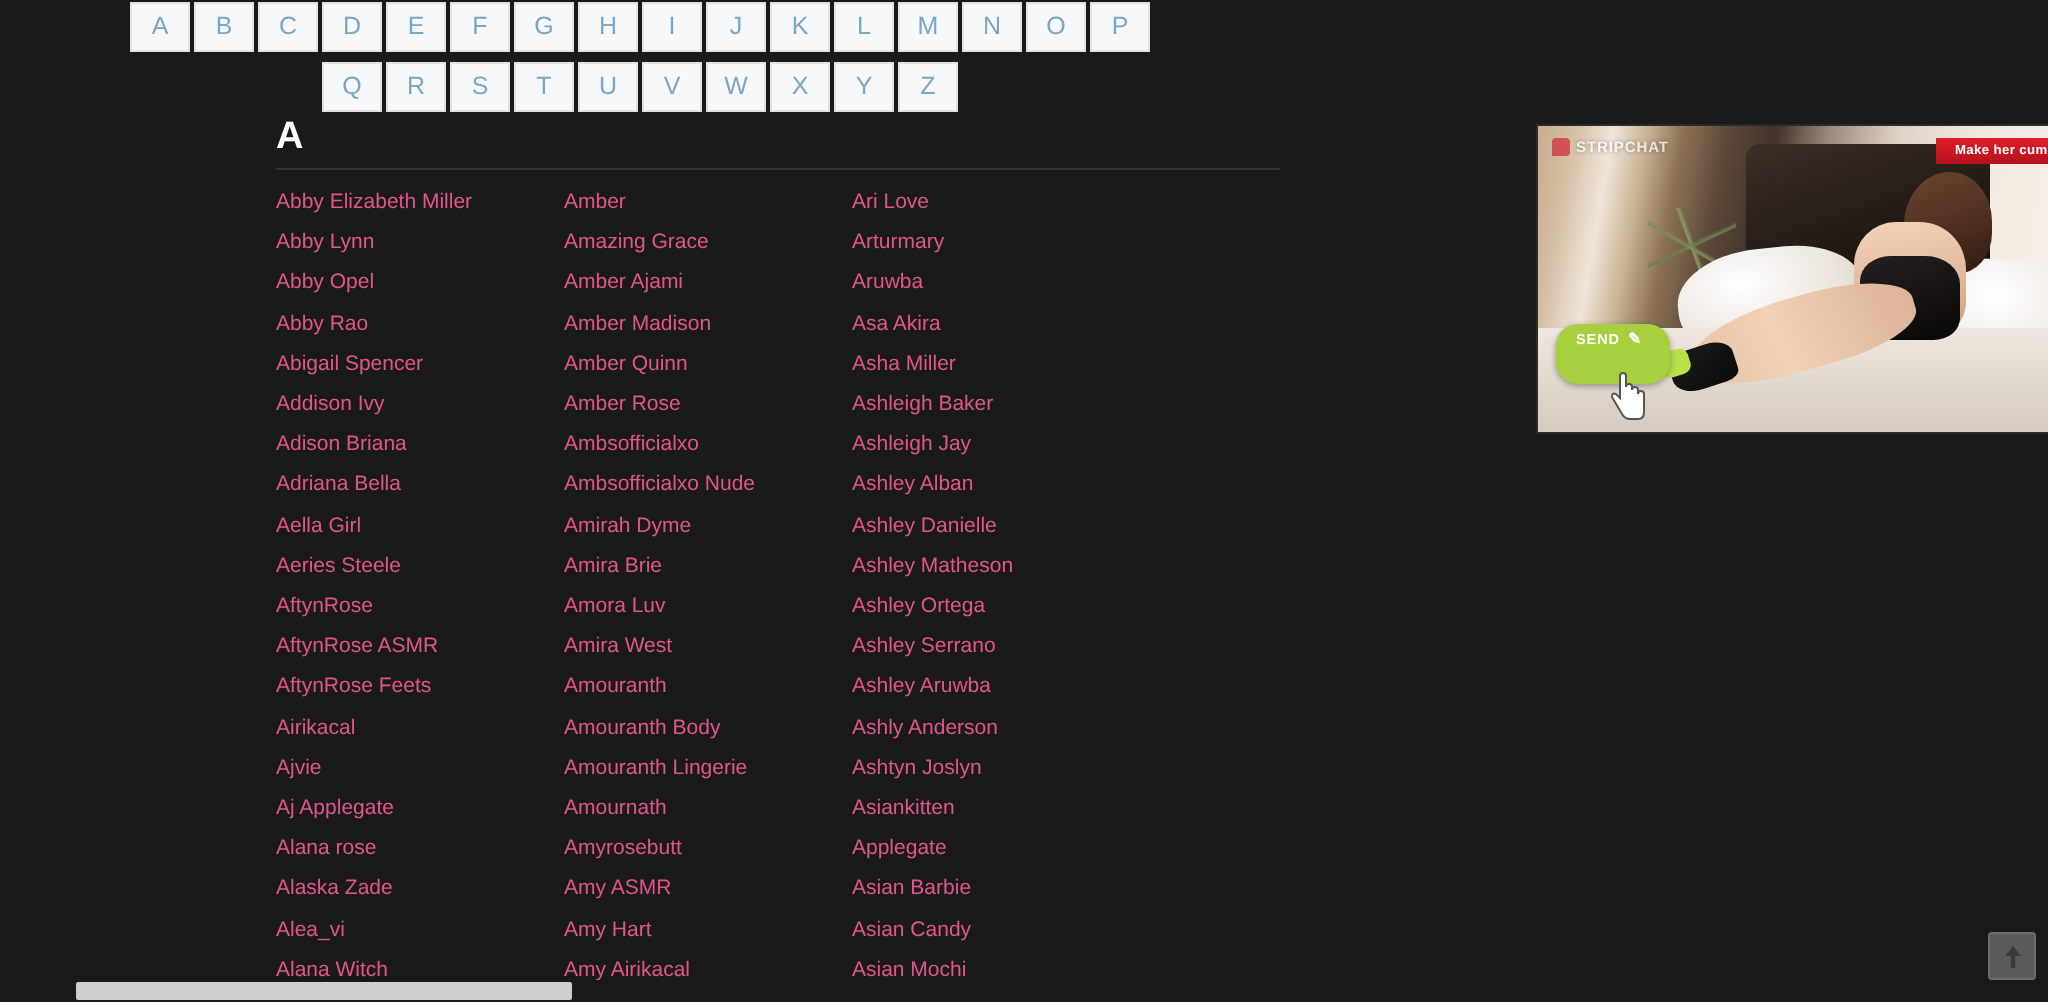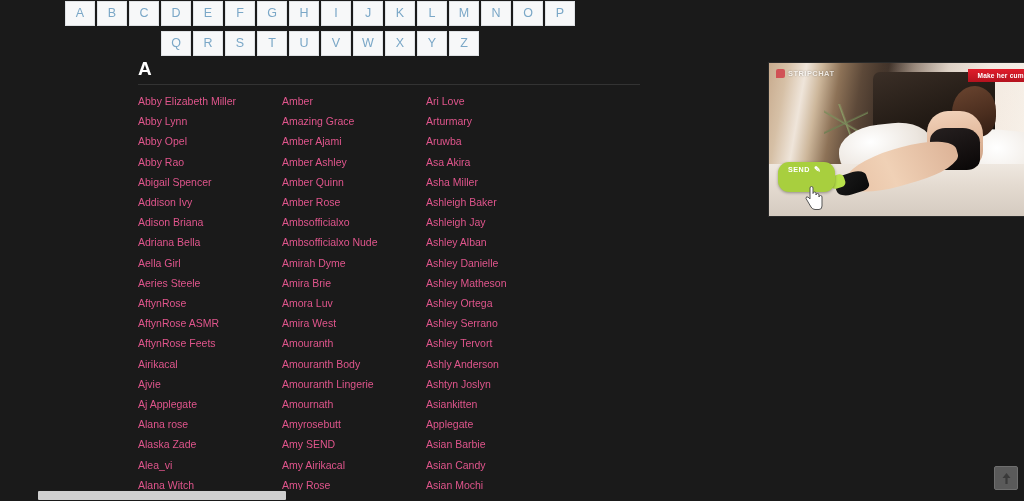--- a/index.html
+++ b/index.html
@@ -356,52 +356,53 @@
         <a class="name-link" href="#">Aj Applegate</a>
         <a class="name-link" href="#">Alana rose</a>
         <a class="name-link" href="#">Alaska Zade</a>
         <a class="name-link" href="#">Alea_vi</a>
         <a class="name-link" href="#">Alana Witch</a>
       </div>
     <div class="col col2">
         <a class="name-link" href="#">Amber</a>
         <a class="name-link" href="#">Amazing Grace</a>
         <a class="name-link" href="#">Amber Ajami</a>
-        <a class="name-link" href="#">Amber Ashley</a>
+        <a class="name-link" href="#">Amber Madison</a>
         <a class="name-link" href="#">Amber Quinn</a>
         <a class="name-link" href="#">Amber Rose</a>
         <a class="name-link" href="#">Ambsofficialxo</a>
         <a class="name-link" href="#">Ambsofficialxo Nude</a>
         <a class="name-link" href="#">Amirah Dyme</a>
         <a class="name-link" href="#">Amira Brie</a>
         <a class="name-link" href="#">Amora Luv</a>
         <a class="name-link" href="#">Amira West</a>
         <a class="name-link" href="#">Amouranth</a>
         <a class="name-link" href="#">Amouranth Body</a>
         <a class="name-link" href="#">Amouranth Lingerie</a>
         <a class="name-link" href="#">Amournath</a>
         <a class="name-link" href="#">Amyrosebutt</a>
-        <a class="name-link" href="#">Amy SEND</a>
+        <a class="name-link" href="#">Amy ASMR</a>
+        <a class="name-link" href="#">Amy Hart</a>
         <a class="name-link" href="#">Amy Airikacal</a>
         <a class="name-link" href="#">Amy Rose</a>
       </div>
     <div class="col col3">
         <a class="name-link" href="#">Ari Love</a>
         <a class="name-link" href="#">Arturmary</a>
         <a class="name-link" href="#">Aruwba</a>
         <a class="name-link" href="#">Asa Akira</a>
         <a class="name-link" href="#">Asha Miller</a>
         <a class="name-link" href="#">Ashleigh Baker</a>
         <a class="name-link" href="#">Ashleigh Jay</a>
         <a class="name-link" href="#">Ashley Alban</a>
         <a class="name-link" href="#">Ashley Danielle</a>
         <a class="name-link" href="#">Ashley Matheson</a>
         <a class="name-link" href="#">Ashley Ortega</a>
         <a class="name-link" href="#">Ashley Serrano</a>
-        <a class="name-link" href="#">Ashley Tervort</a>
+        <a class="name-link" href="#">Ashley Aruwba</a>
         <a class="name-link" href="#">Ashly Anderson</a>
         <a class="name-link" href="#">Ashtyn Joslyn</a>
         <a class="name-link" href="#">Asiankitten</a>
         <a class="name-link" href="#">Applegate</a>
         <a class="name-link" href="#">Asian Barbie</a>
         <a class="name-link" href="#">Asian Candy</a>
         <a class="name-link" href="#">Asian Mochi</a>
         <a class="name-link" href="#">Asia Riggs</a>
       </div>
   </div>

